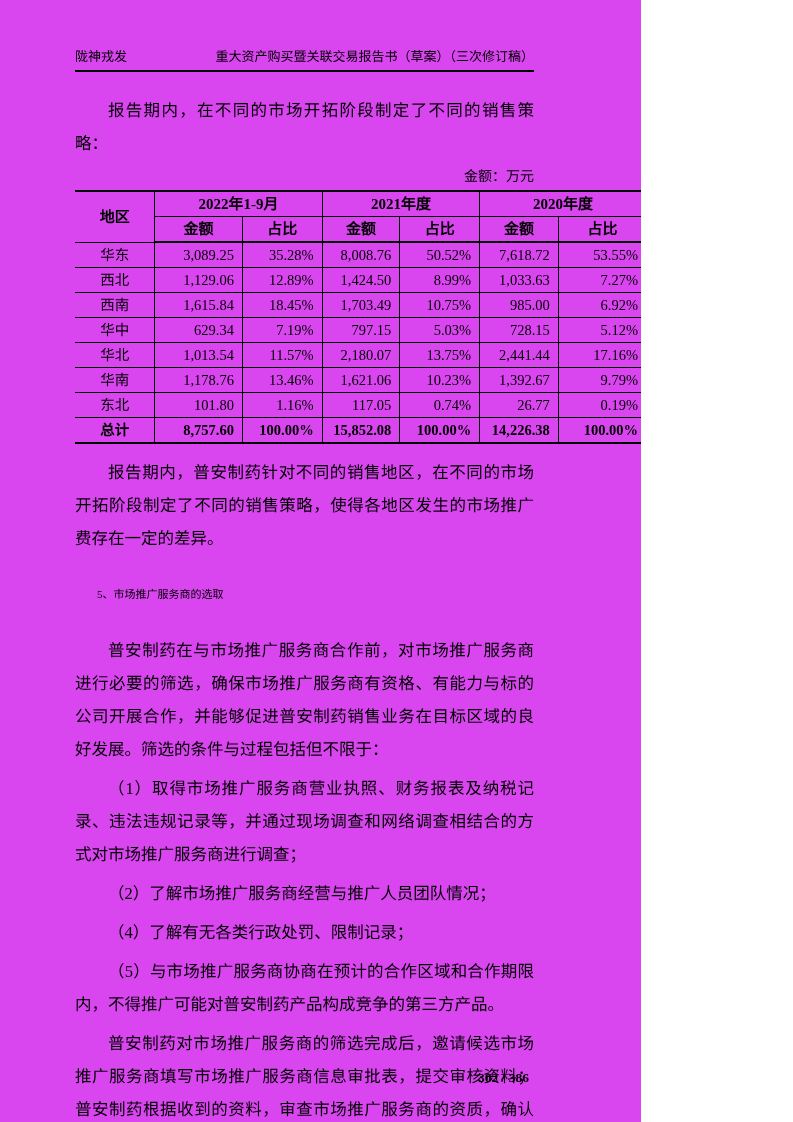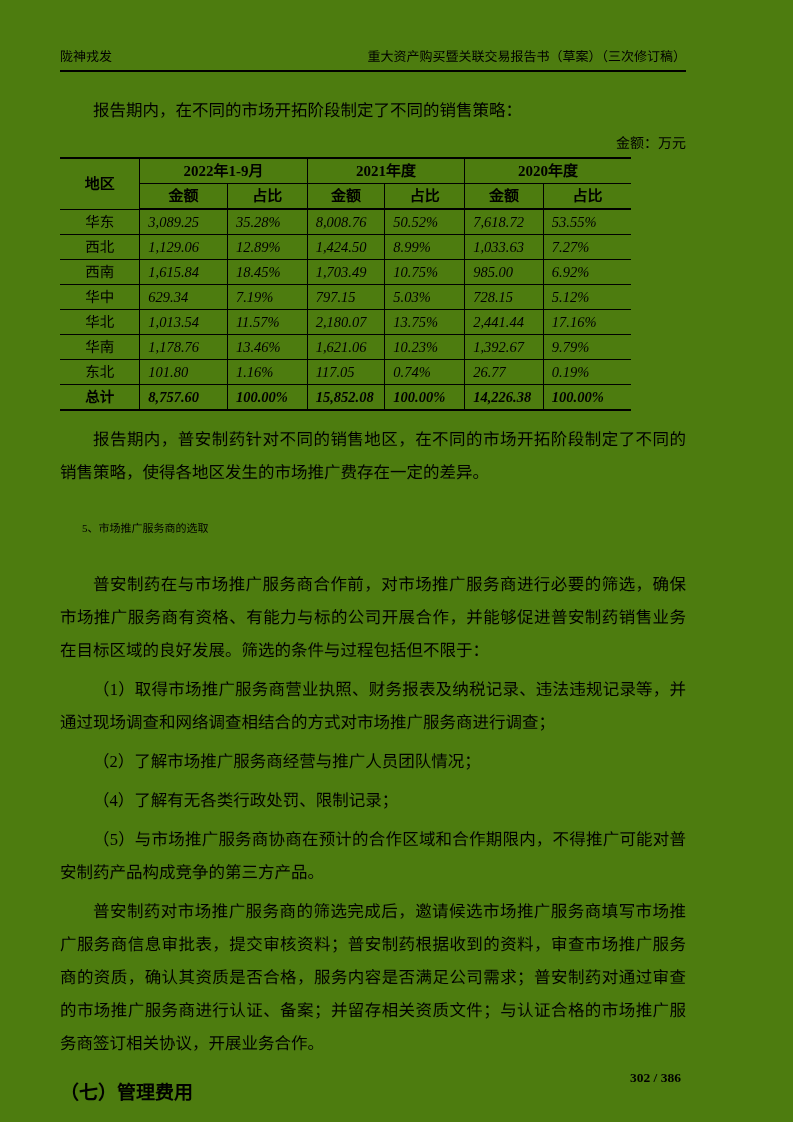--- a/index.html
+++ b/index.html
@@ -1,24 +1,24 @@
 <!DOCTYPE html>
 <html lang="zh-CN"><head>
 <meta charset="utf-8">
 <style>
   html, body { margin: 0; padding: 0; background: #ffffff; }
   .page {
     position: relative;
-    width: 793px;
+    width: 641px;
     height: 1122px;
-    background: #4d7c0f;
+    background: #d946ef;
     color: #000000;
     font-family: "Liberation Serif", "DejaVu Serif", serif;
     box-sizing: border-box;
-    padding: 46px 107px 0 60px;
+    padding: 46px 107px 0 75px;
     overflow: hidden;
   }
   
   .doc-header {
     display: flex;
     justify-content: space-between;
     align-items: flex-end;
     font-size: 13px;
     padding-bottom: 5px;
     border-bottom: 2px solid #000;
@@ -68,21 +68,21 @@
   .region-table .no-right { border-right: none; }
   .region-table thead tr.sub-row th { border-bottom: 2px solid #000; }
   .col-region { width: 72px; }
   .col-amt    { width: 79px; }
   .col-pct    { width: 72px; }
   .col-amt2   { width: 70px; }
   .col-pct2   { width: 72px; }
   .col-amt3   { width: 71px; }
   .col-pct3   { width: 79px; }
   .c-region { text-align: center; }
-  .c-num    { text-align: left; font-style: italic; }
+  .c-num    { text-align: right; }
   .total-row td { font-weight: bold; }
   
   .section-heading {
     font-family: "Liberation Sans", "DejaVu Sans", sans-serif;
     font-weight: bold;
     font-size: 19px;
     line-height: 26px;
     margin-top: 20px;
   }
   

